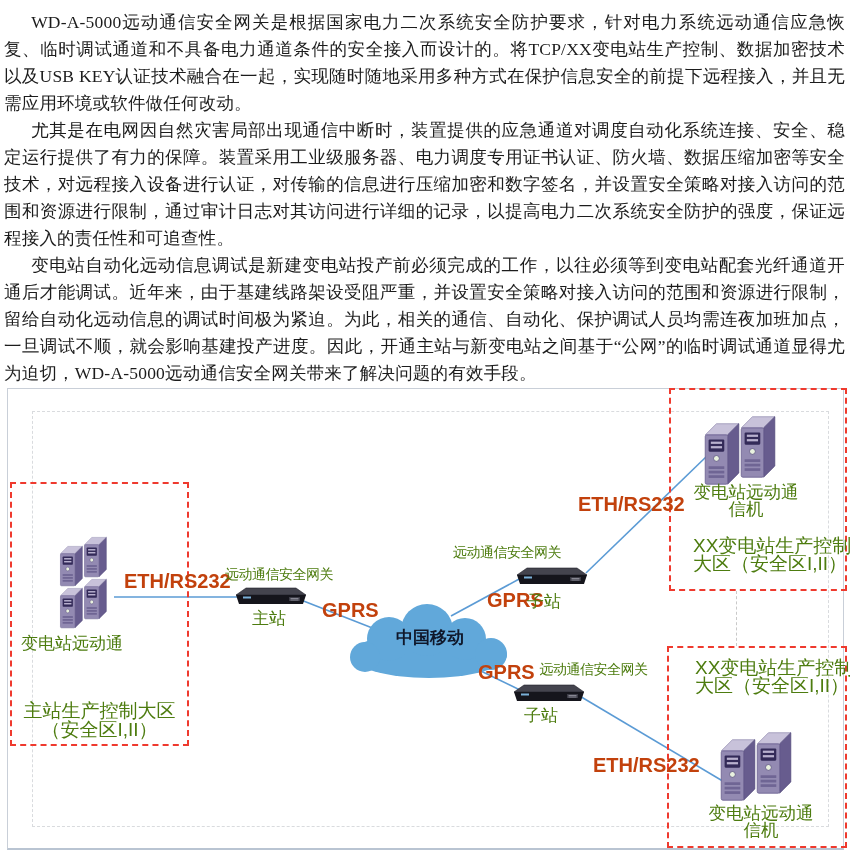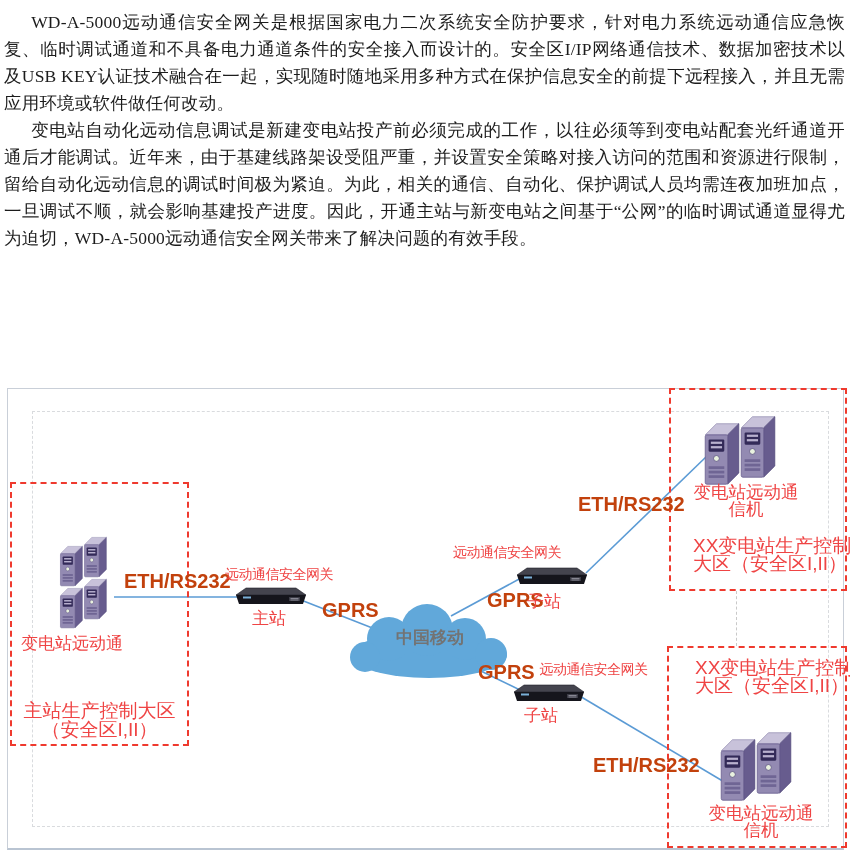--- a/index.html
+++ b/index.html
@@ -15,28 +15,28 @@
            border:1px solid #c9cfd8;border-bottom:2px solid #b9c4d2;background:#fff;}
   .inner-frame{position:absolute;left:24px;top:22px;width:795px;height:414px;
                border:1px dashed #d9dbde;}
   .divider-v{position:absolute;left:728px;top:202px;width:0;height:55px;
              border-left:1px dashed #c9c9c9;}
   .zone-box{position:absolute;border:2px dashed #ef3a2e;box-sizing:border-box;background:transparent;}
   .zone-left{left:2px;top:93px;width:179px;height:264px;}
   .zone-top-right{left:661px;top:-1px;width:178px;height:203px;}
   .zone-bottom-right{left:659px;top:257px;width:180px;height:202px;}
   
-  .lbl{position:absolute;color:#ef4444;white-space:nowrap;}
+  .lbl{position:absolute;color:#4d7c0f;white-space:nowrap;}
   .link-lbl{font-size:20px;font-weight:700;color:#c2410c;}
   .gw-title{font-size:14px;font-weight:400;letter-spacing:-0.5px;}
   .dev-lbl{font-size:17px;font-weight:500;text-align:left;}
   .zone-lbl{font-size:19px;font-weight:500;line-height:17.5px;}
   .srv-lbl{font-size:17.5px;font-weight:500;text-align:center;white-space:pre-line;line-height:17px;}
   .cloud-lbl{position:absolute;left:0;top:27px;width:100%;text-align:center;
-             font-size:17px;font-weight:700;color:#737373;}
+             font-size:17px;font-weight:700;color:#0f172a;}
   .center{text-align:center;}
   svg{display:block;}
   .abs{position:absolute;}
 </style>
 </head>
 <body>
 
 <svg width="0" height="0" style="position:absolute" aria-hidden="true">
   <defs>
     <g id="tower">
@@ -56,21 +56,22 @@
       <polygon points="0,9 70,9 67,18 3,18" fill="#15151c"></polygon>
       <rect x="7" y="10.5" width="8" height="2" fill="#7ab0d8"></rect>
       <rect x="53" y="11" width="11" height="4" fill="#3c3c46"></rect>
       <rect x="54.5" y="12" width="8" height="0.8" fill="#9a9aa6"></rect>
       <rect x="54.5" y="13.6" width="8" height="0.8" fill="#9a9aa6"></rect>
     </g>
   </defs>
 </svg>
 
 <div class="doc">
-  <p>WD-A-5000远动通信安全网关是根据国家电力二次系统安全防护要求，针对电力系统远动通信应急恢复、临时调试通道和不具备电力通道条件的安全接入而设计的。安全区I/IP网络通信技术、数据加密技术以及USB KEY认证技术融合在一起，实现随时随地采用多种方式在保护信息安全的前提下远程接入，并且无需应用环境或软件做任何改动。</p>
+  <p>WD-A-5000远动通信安全网关是根据国家电力二次系统安全防护要求，针对电力系统远动通信应急恢复、临时调试通道和不具备电力通道条件的安全接入而设计的。将TCP/XX变电站生产控制、数据加密技术以及USB KEY认证技术融合在一起，实现随时随地采用多种方式在保护信息安全的前提下远程接入，并且无需应用环境或软件做任何改动。</p>
+  <p>尤其是在电网因自然灾害局部出现通信中断时，装置提供的应急通道对调度自动化系统连接、安全、稳定运行提供了有力的保障。装置采用工业级服务器、电力调度专用证书认证、防火墙、数据压缩加密等安全技术，对远程接入设备进行认证，对传输的信息进行压缩加密和数字签名，并设置安全策略对接入访问的范围和资源进行限制，通过审计日志对其访问进行详细的记录，以提高电力二次系统安全防护的强度，保证远程接入的责任性和可追查性。</p>
   <p>变电站自动化远动信息调试是新建变电站投产前必须完成的工作，以往必须等到变电站配套光纤通道开通后才能调试。近年来，由于基建线路架设受阻严重，并设置安全策略对接入访问的范围和资源进行限制，留给自动化远动信息的调试时间极为紧迫。为此，相关的通信、自动化、保护调试人员均需连夜加班加点，一旦调试不顺，就会影响基建投产进度。因此，开通主站与新变电站之间基于“公网”的临时调试通道显得尤为迫切，WD-A-5000远动通信安全网关带来了解决问题的有效手段。</p>
 </div>
 
 <div class="diagram">
 
   <div class="inner-frame"></div>
   <div class="divider-v"></div>
 
   <svg class="abs" style="left:0;top:0;" width="835" height="459" viewBox="0 0 835 459">
     <g stroke="#5B9BD5" stroke-width="1.6" fill="none">

